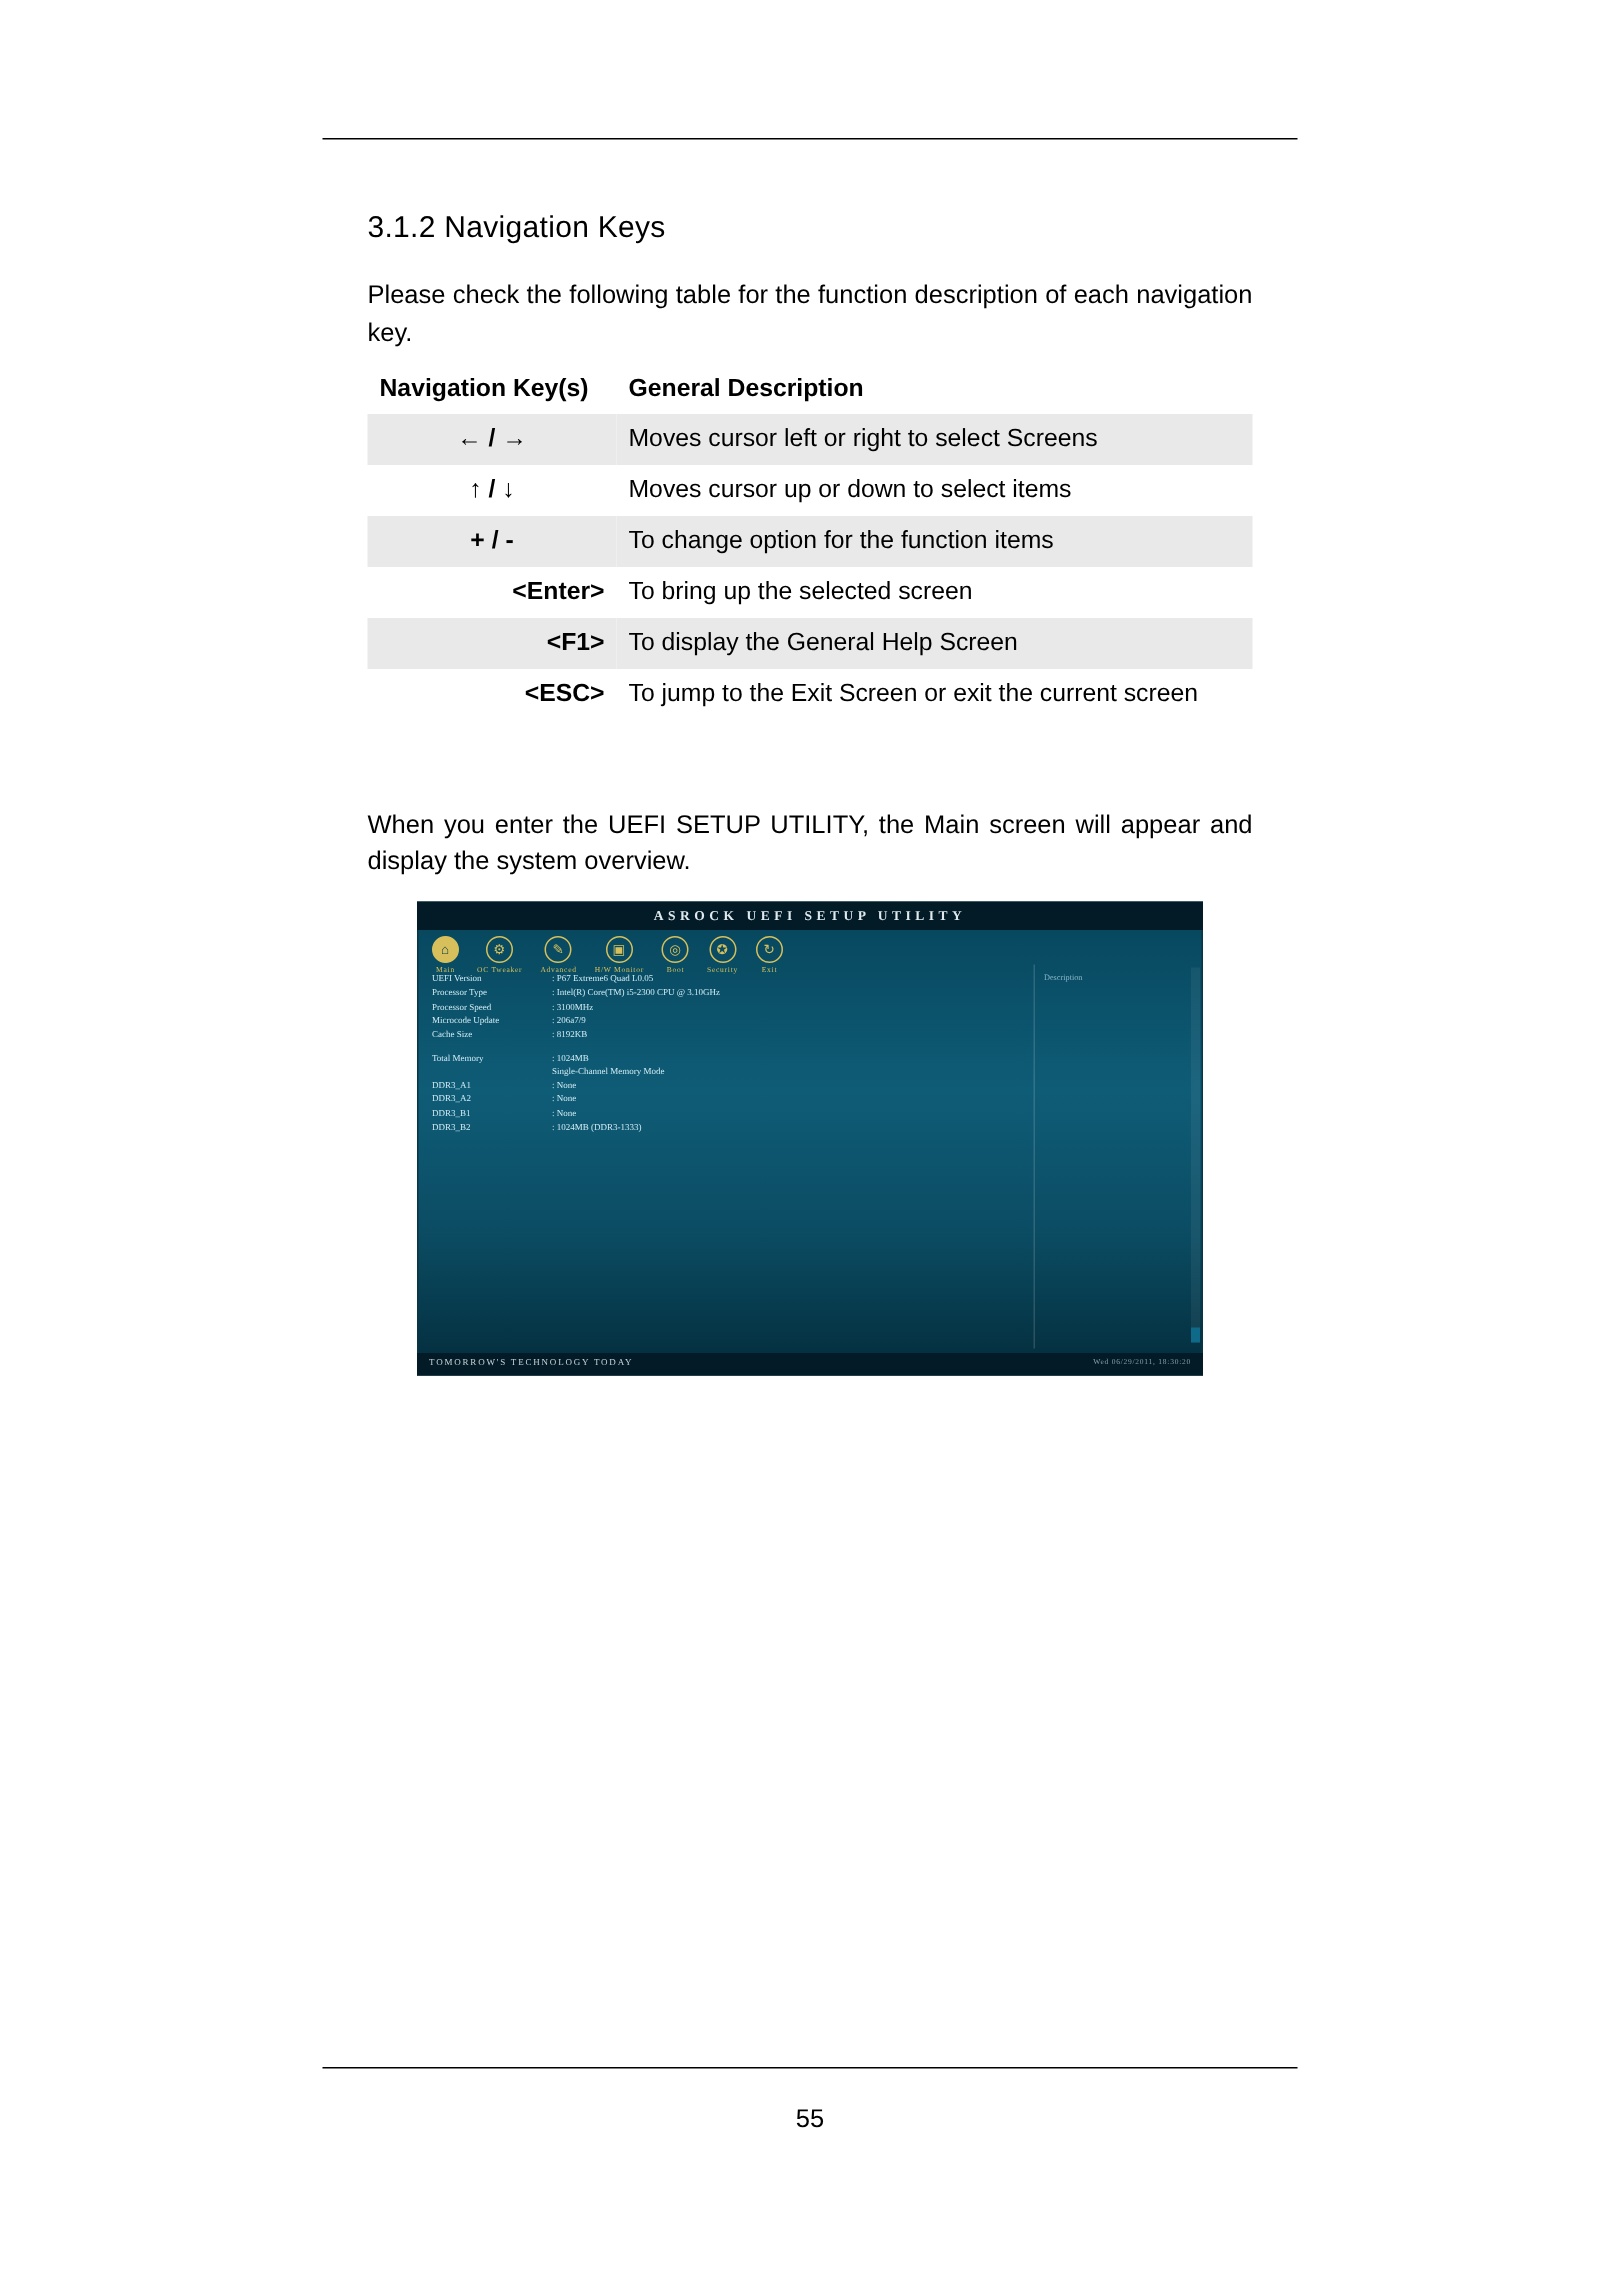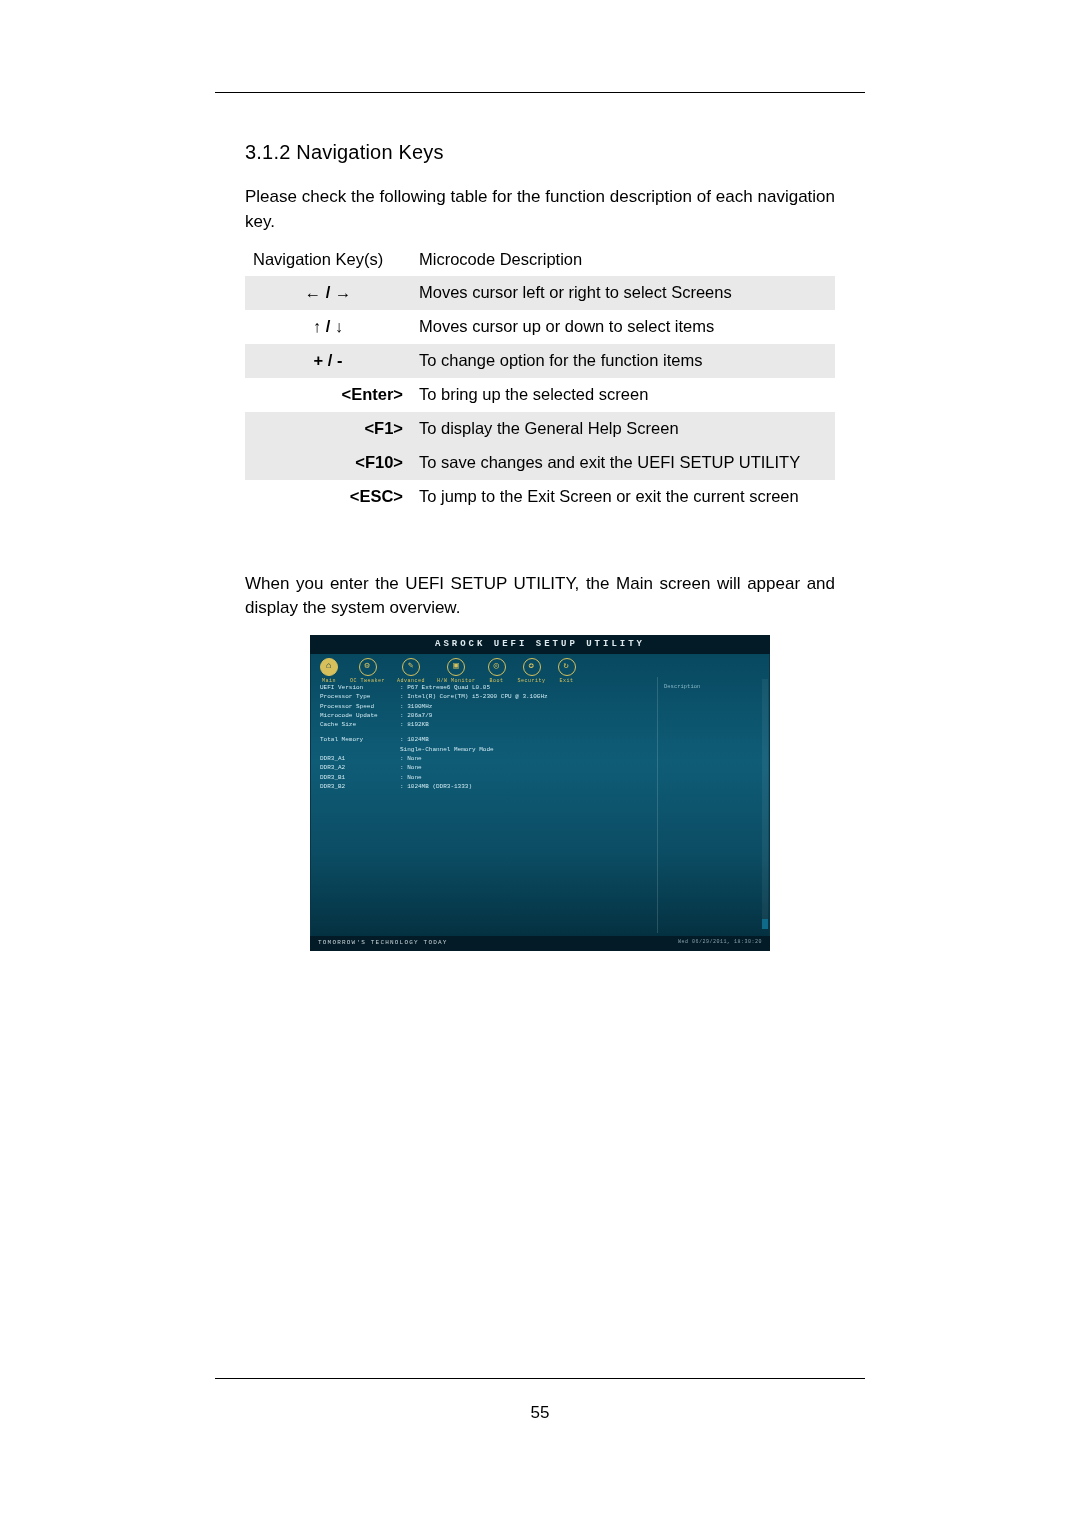--- a/index.html
+++ b/index.html
@@ -2,30 +2,30 @@
 <html><head>
 <meta charset="utf-8">
 <style>
   html,body{margin:0;padding:0;background:#fff;font-family:Arial,Helvetica,sans-serif;color:#000}
   .page{width:1080px;height:1527px;position:relative;box-sizing:border-box;padding:92px 215px 0 215px}
   .rule{border:none;border-top:1.5px solid #000;margin:0}
   .content{padding:45px 30px 0 30px;font-size:17px;line-height:1.45}
   h3.sec{font-size:20px;font-weight:normal;margin:0 0 10px 0;letter-spacing:.2px}
   p.para{margin:18px 0 10px 0;text-align:justify}
   table.nav{width:100%;border-collapse:collapse;font-size:16.5px}
-  table.nav th{text-align:left;font-weight:normal;padding:4px 8px}
+  table.nav th{text-align:left;font-weight:bold;padding:4px 8px}
   table.nav td{padding:5px 8px;vertical-align:middle}
   table.nav tr.shade td{background:#e9e9e9}
   table.nav td.key{font-weight:bold;white-space:nowrap;width:150px;text-align:right}
   table.nav td.key.sym{text-align:center;font-weight:normal}
   .arrow{font-weight:bold}
   .spacer{height:40px}
   
   .uefi-wrap{display:flex;justify-content:center;margin-top:14px}
-  .uefi{width:460px;height:316px;background:linear-gradient(180deg,#06455b 0%,#0f5c77 40%,#0b4c63 70%,#032c3b 100%);position:relative;font-family:Liberation Mono, monospace;color:#cfeaf2;font-size:6px;box-shadow:inset 0 0 0 1px #0a3545}
+  .uefi{width:524px;height:316px;background:linear-gradient(180deg,#06455b 0%,#0f5c77 40%,#0b4c63 70%,#032c3b 100%);position:relative;font-family:Liberation Serif, serif;color:#cfeaf2;font-size:6px;box-shadow:inset 0 0 0 1px #0a3545}
   .uefi .titlebar{background:#021b26;color:#dfe9ee;text-align:center;font-size:9px;letter-spacing:3px;font-weight:bold;padding:3px 0}
   .uefi .tabs{display:flex;gap:12px;padding:4px 10px;align-items:flex-start}
   .uefi .tab{display:flex;flex-direction:column;align-items:center;gap:2px;color:#d7c05b;font-size:5px;letter-spacing:.5px}
   .uefi .tab .ico{width:16px;height:16px;border-radius:50%;border:1.5px solid #d7c05b;display:flex;align-items:center;justify-content:center;font-size:9px;color:#d7c05b}
   .uefi .tab.home .ico{background:#d7c05b;color:#083a4c}
   .uefi .body{display:flex;position:absolute;top:42px;left:0;right:0;bottom:18px}
   .uefi .left{flex:1;padding:6px 10px}
   .uefi .right{width:100px;border-left:1px solid rgba(255,255,255,.15);padding:6px 6px;color:#6fa7b9}
   .uefi .kv{display:flex;gap:6px;line-height:1.55}
   .uefi .kv .k{width:74px;color:#cfeaf2}
@@ -45,21 +45,21 @@
   <hr class="rule">
 
   <div class="content">
     <h3 class="sec">3.1.2  Navigation Keys</h3>
     <p class="para">Please check the following table for the function description of each navigation key.</p>
 
     <table class="nav">
       <thead>
         <tr>
           <th>Navigation Key(s)</th>
-          <th>Microcode Description</th>
+          <th>General Description</th>
         </tr>
       </thead>
       <tbody id="nav-body">
           <tr class="shade">
             <td class="key sym"><span class="arrow">←  /  →</span></td>
             <td>Moves cursor left or right to select Screens</td>
           </tr>
           <tr>
             <td class="key sym"><span class="arrow">↑  /  ↓</span></td>
             <td>Moves cursor up or down to select items</td>
@@ -68,24 +68,20 @@
             <td class="key sym"><span class="arrow">+  /  -</span></td>
             <td>To change option for the function items</td>
           </tr>
           <tr>
             <td class="key">&lt;Enter&gt;</td>
             <td>To bring up the selected screen</td>
           </tr>
           <tr class="shade">
             <td class="key">&lt;F1&gt;</td>
             <td>To display the General Help Screen</td>
-          </tr>
-          <tr class="shade">
-            <td class="key">&lt;F10&gt;</td>
-            <td>To save changes and exit the UEFI SETUP UTILITY</td>
           </tr>
           <tr>
             <td class="key">&lt;ESC&gt;</td>
             <td>To jump to the Exit Screen or exit the current screen</td>
           </tr>
         </tbody>
     </table>
 
     <div class="spacer"></div>
 

